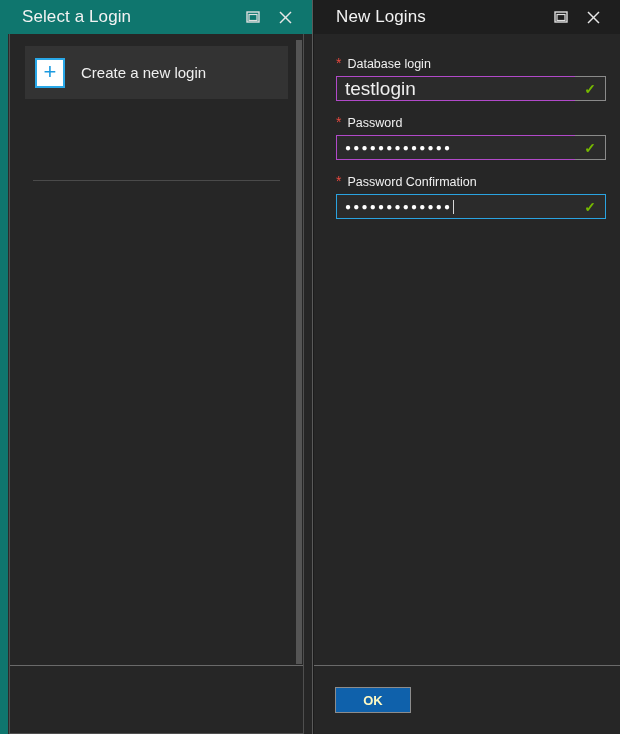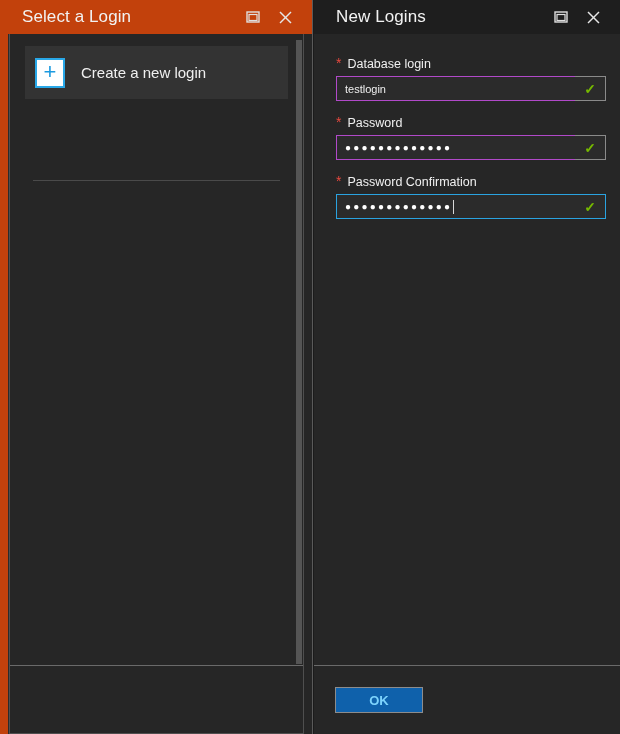--- a/index.html
+++ b/index.html
@@ -14,21 +14,21 @@
     color: #e6e6e6;
     overflow: hidden;
     position: relative;
   }
 
   
   .blade {
     position: absolute;
     top: 0;
     height: 734px;
-    background: #c2410c;
+    background: #0f766e;
     box-sizing: border-box;
   }
   .blade-title-bar {
     height: 34px;
     display: flex;
     align-items: center;
     padding-left: 22px;
     padding-right: 10px;
     box-sizing: border-box;
   }
@@ -228,21 +228,21 @@
     justify-content: center;
     box-sizing: border-box;
   }
   .input-shell.focused .input-main {
     border-color: #2aa3e0;
   }
   .input-shell.focused .input-valid {
     border-color: #2aa3e0;
   }
   .input-text {
-    font-size: 11px;
+    font-size: 19px;
     color: #efefef;
     font-family: "Liberation Sans", sans-serif;
     white-space: nowrap;
   }
   .input-dots {
     font-size: 10px;
     color: #ffffff;
     letter-spacing: 2.2px;
     line-height: 1;
     white-space: nowrap;
@@ -267,25 +267,25 @@
     right: 0;
     bottom: 0;
     height: 68px;
     border-top: 1px solid #6a6a6a;
     background: #262626;
   }
   .ok-button {
     position: absolute;
     left: 21px;
     top: 21px;
-    width: 88px;
+    width: 76px;
     height: 26px;
     background: #0f61ab;
     border: 1px solid #8c8c8c;
-    color: #7dd3fc;
+    color: #fef9c3;
     font-size: 13px;
     font-weight: bold;
     display: flex;
     align-items: center;
     justify-content: center;
     box-sizing: border-box;
     cursor: pointer;
     font-family: "Liberation Sans", sans-serif;
   }
 </style>

